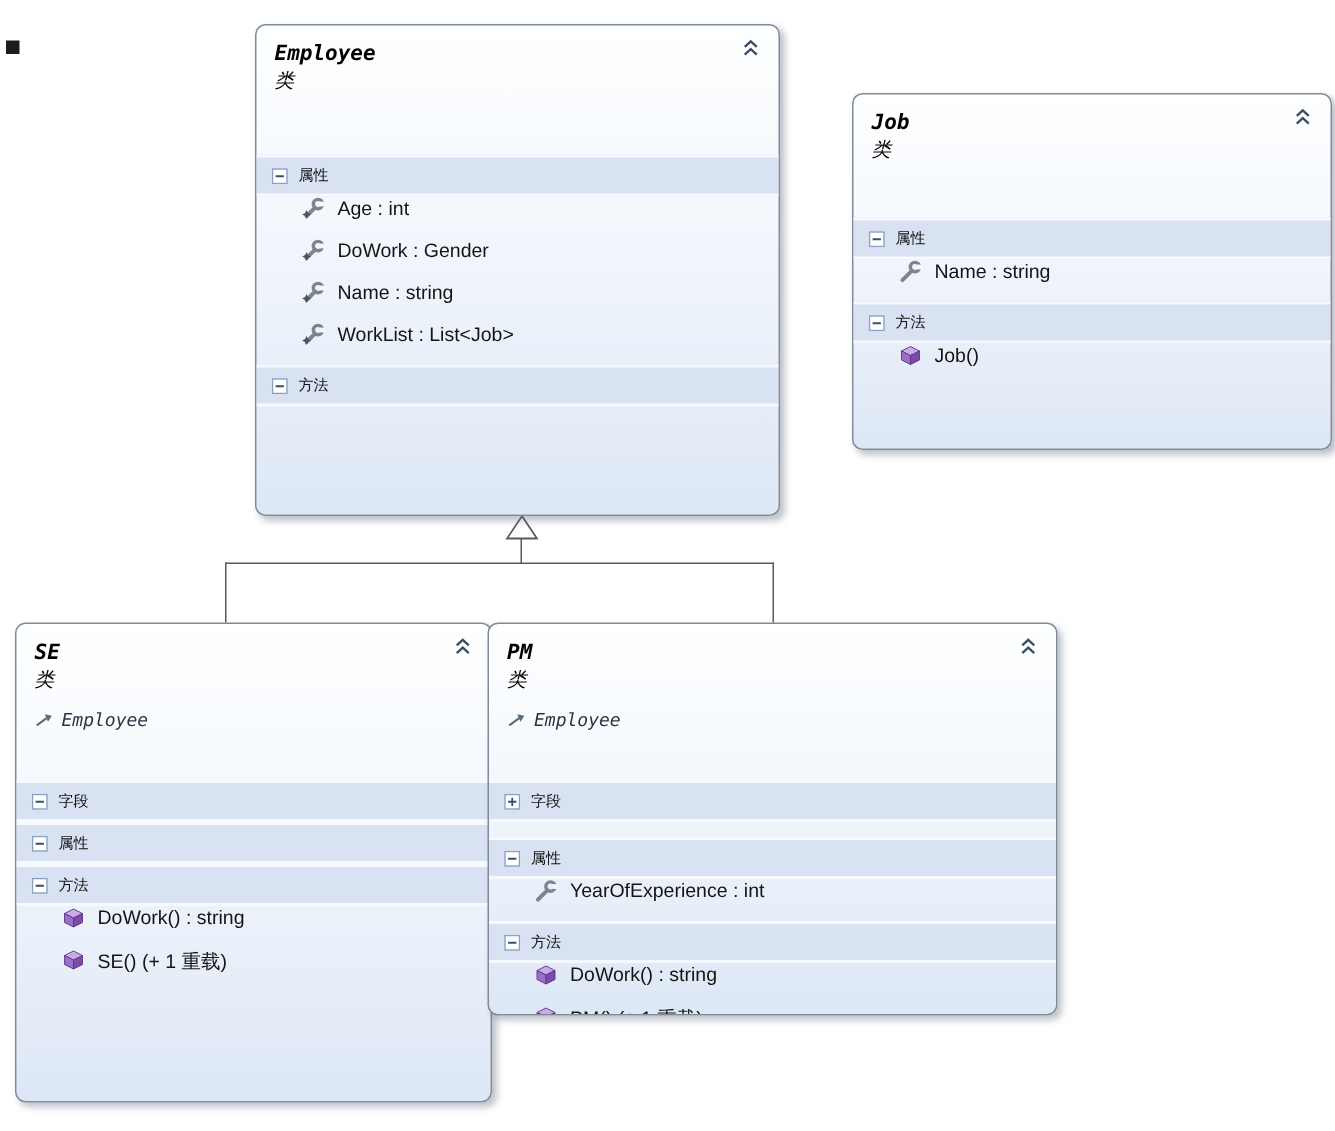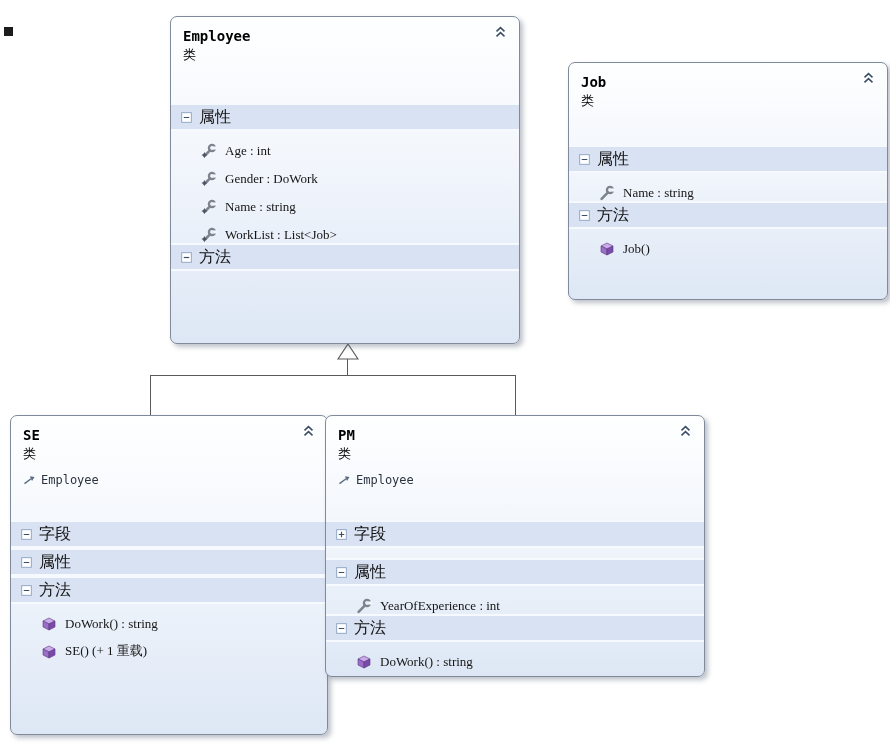--- a/index.html
+++ b/index.html
@@ -17,21 +17,21 @@
 
   
   .class-box {
     position: absolute;
     border: 1px solid #7f8a9a;
     border-radius: 7px;
     background: linear-gradient(180deg, #feffff 0%, #f2f6fc 45%, #dde7f5 100%);
     box-shadow: 3px 3px 5px rgba(90,100,120,.40);
     overflow: hidden;
   }
-  .class-header { position: relative; padding: 10px 12px 0 12px; }
+  .class-header { position: relative; padding: 10px 12px 0 12px; font-style: italic; }
   .class-name {
     font-family: "DejaVu Sans Mono", "Liberation Mono", monospace;
     font-weight: bold; font-size: 14px; color: #000; line-height: 18px;
   }
   .class-kind { font-size: 13px; color: #000; line-height: 20px; }
   .class-base {
     margin-top: 9px; display: flex; align-items: center; gap: 5px;
     font-family: "DejaVu Sans Mono", "Liberation Mono", monospace;
     font-size: 12px; color: #2c3442;
   }
@@ -41,28 +41,28 @@
     background: none; border: 0; padding: 0; cursor: pointer;
   }
 
   .section-row {
     height: 28px;
     background: #d8e2f2;
     border-top: 2px solid #f6f9fd;
     border-bottom: 2px solid #f6f9fd;
     display: flex; align-items: center; gap: 7px;
     padding: 0 10px;
-    font-size: 16px; color: #111;
+    font-size: 10px; color: #111;
   }
   .section-row.collapsed { margin-bottom: 10px; }
   .member-row {
     height: 28px;
-    display: flex; align-items: flex-end; gap: 8px;
+    display: flex; align-items: flex-start; gap: 8px;
     padding: 0 12px 0 30px;
-    font-family: Liberation Serif, serif;
+    font-family: Liberation Sans, sans-serif;
     font-size: 13px; color: #141414; white-space: pre;
   }
 
   .i11 { width: 11px; height: 11px; flex: 0 0 11px; }
   .i12 { width: 13px; height: 12px; }
   .i15 { width: 16px; height: 16px; flex: 0 0 16px; }
 
   .handle-artifact { position: absolute; background: #1c1c1c; }
 </style>
 </head>
@@ -141,21 +141,21 @@
   <div class="member-row">
     <svg class="i15">
         <use href="#sym-wrench-star"></use>
       </svg>
     <span>Age : int</span>
   </div>
   <div class="member-row">
     <svg class="i15">
         <use href="#sym-wrench-star"></use>
       </svg>
-    <span>Gender : DoWork</span>
+    <span>DoWork : Gender</span>
   </div>
   <div class="member-row">
     <svg class="i15">
         <use href="#sym-wrench-star"></use>
       </svg>
     <span>Name : string</span>
   </div>
   <div class="member-row">
     <svg class="i15">
         <use href="#sym-wrench-star"></use>

